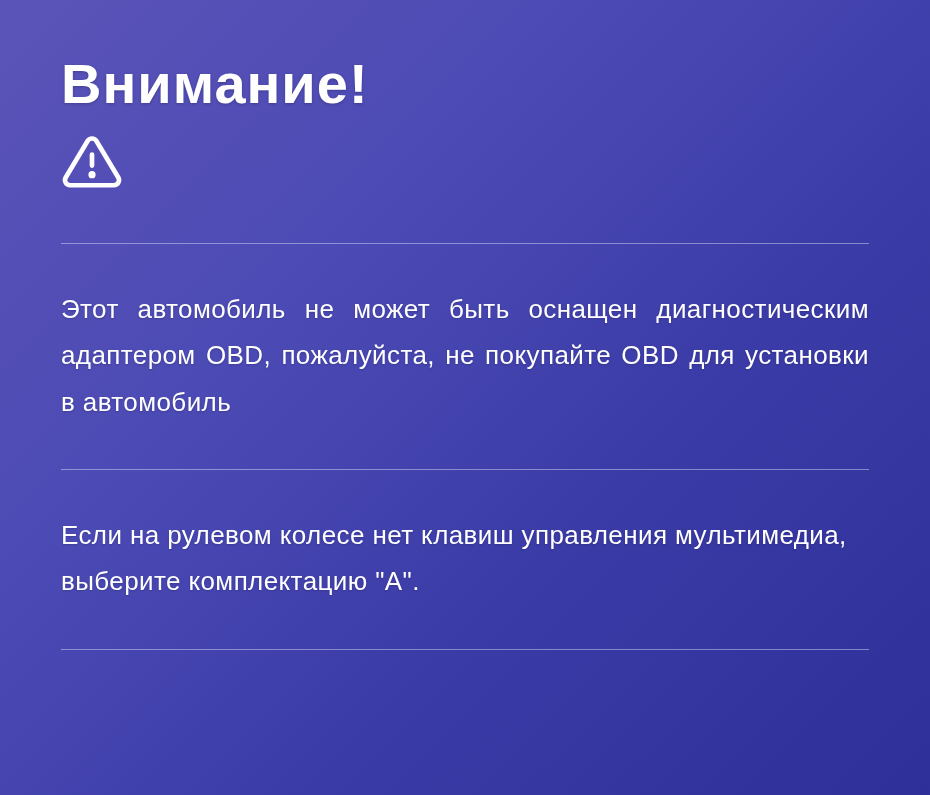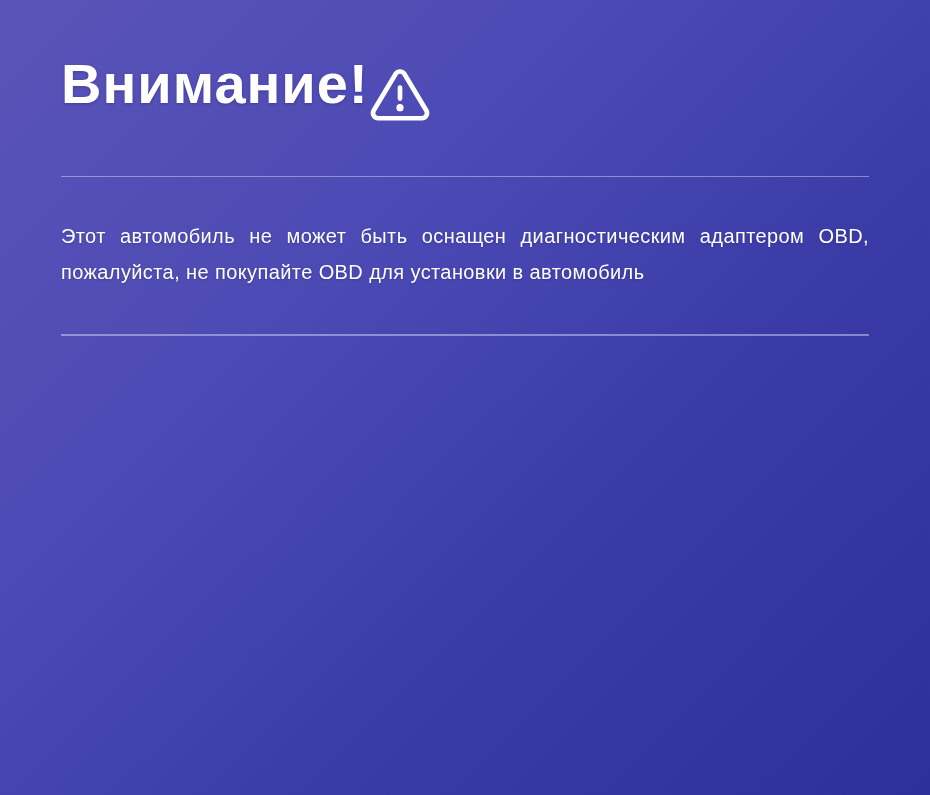--- a/index.html
+++ b/index.html
@@ -17,20 +17,21 @@
     font-family: "Liberation Sans", "DejaVu Sans", sans-serif;
     color: #ffffff;
     padding: 0 61px;
   }
 
   .header {
     margin-top: 50px;
     display: flex;
     justify-content: flex-start;
     align-items: flex-start;
+    flex-direction: column;
   }
 
   .page-title {
     font-size: 56px;
     font-weight: 700;
     letter-spacing: 1px;
     line-height: 1.2;
     text-shadow: 0 1px 3px rgba(30, 30, 80, 0.35);
   }
 
@@ -45,21 +46,21 @@
   .divider {
     border: none;
     border-top: 1px solid rgba(230, 230, 250, 0.45);
     height: 0;
     margin: 0;
   }
 
   .divider-1 { margin-top: 50px; }
 
   .notice {
-    font-size: 20px;
+    font-size: 26px;
     line-height: 1.78;
     letter-spacing: 0.4px;
     margin: 42px 0 44px;
     text-shadow: 0 1px 2px rgba(30, 30, 80, 0.3);
   }
 
   .notice.justify {
     text-align: justify;
     text-align-last: left;
   }
@@ -80,17 +81,18 @@
       </svg>
     </span>
   </div>
 
   <hr class="divider divider-1">
 
   <p class="notice justify">Этот автомобиль не может быть оснащен диагностическим адаптером OBD, пожалуйста, не покупайте OBD для установки в автомобиль</p>
 
   <hr class="divider">
 
+  <p class="notice">Если на рулевом колесе нет клавиш управления мультимедиа, выберите комплектацию "А".</p>
 
   <hr class="divider">
 
 
 </div>
 
 </body></html>

